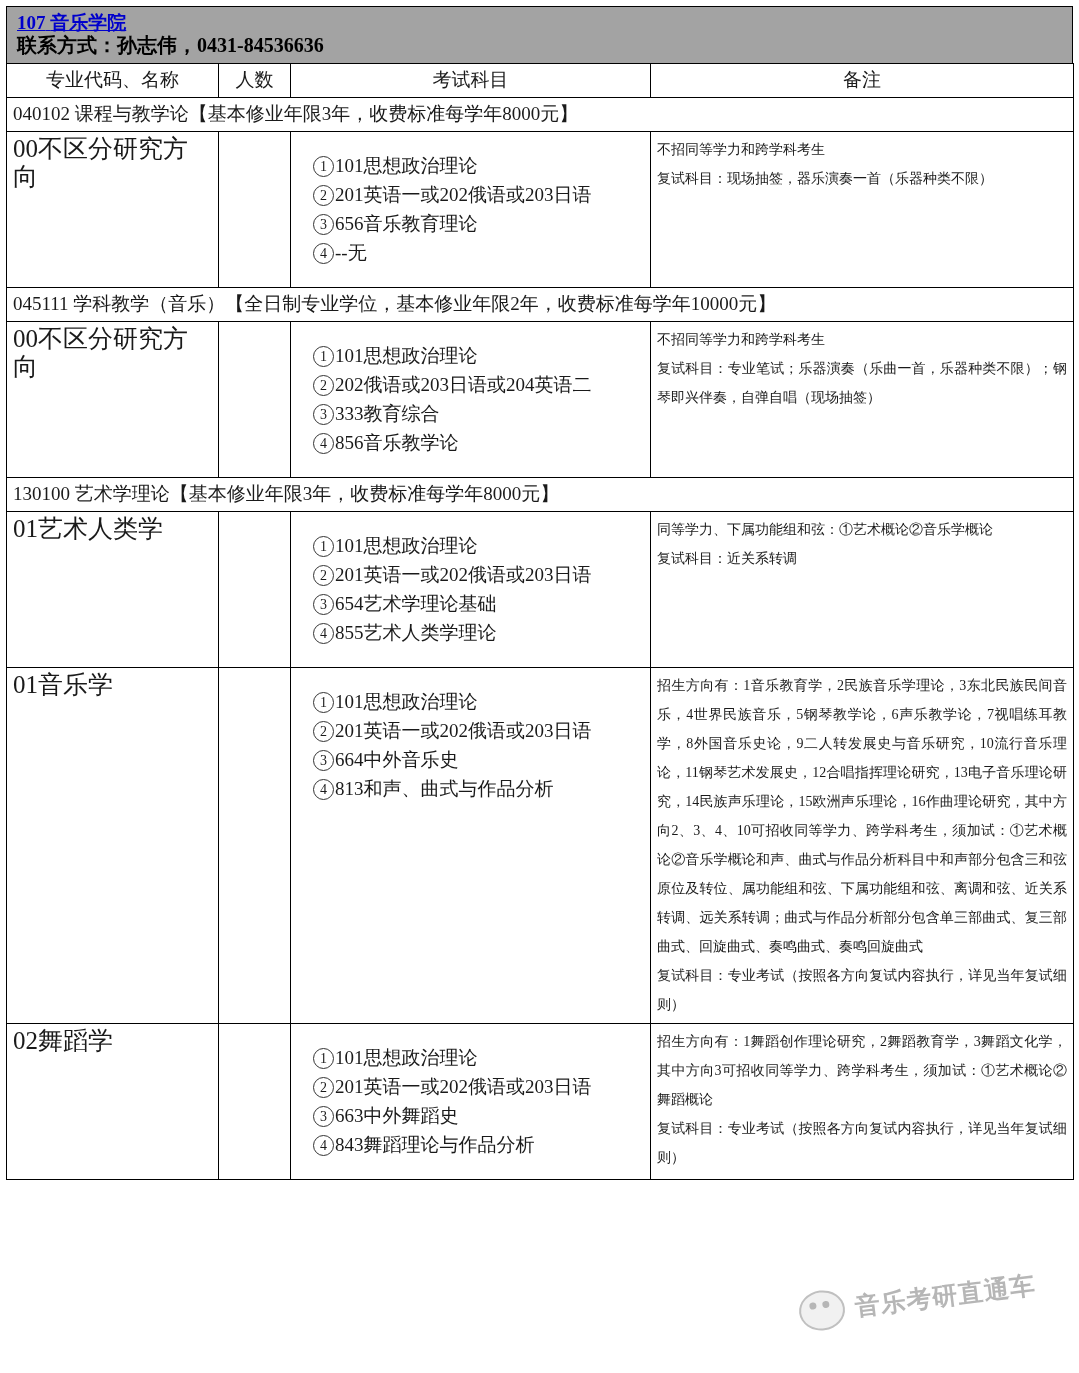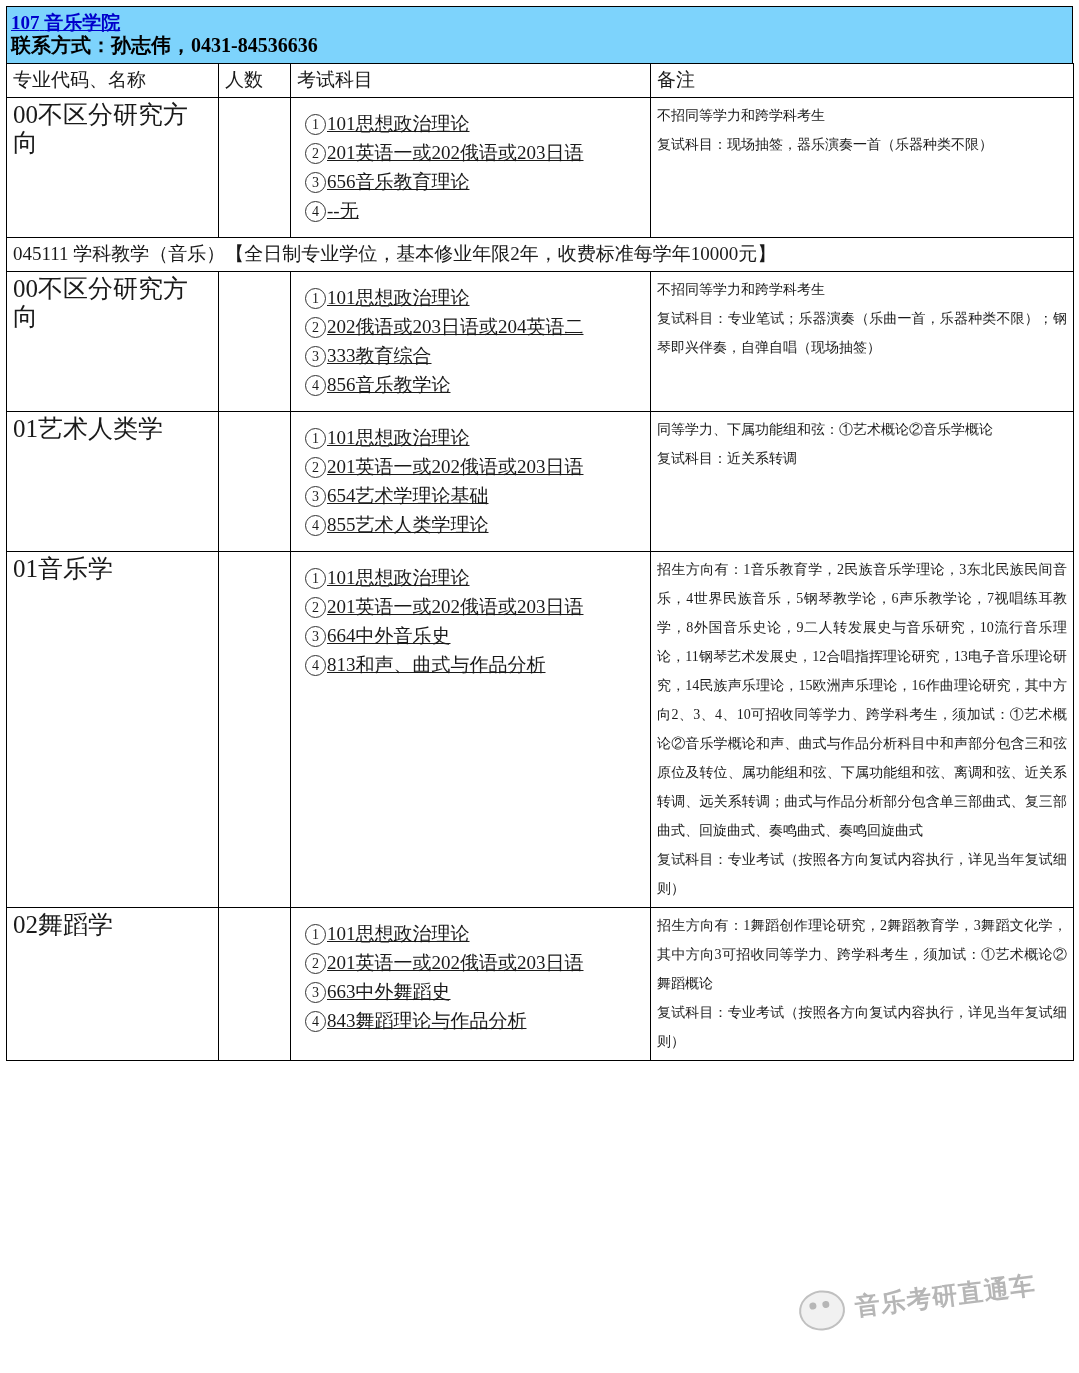--- a/index.html
+++ b/index.html
@@ -16,24 +16,24 @@
   }
 
   .page {
     width: 1079px;
     position: relative;
     box-sizing: border-box;
     padding: 6px 6px 0 6px;
   }
 
   .header-band {
-    background: #7dd3fc;
+    background: #a3a3a3;
     border: 1px solid #000000;
     border-bottom: none;
-    padding: 4px 10px 6px 4px;
+    padding: 4px 10px 6px 10px;
     box-sizing: border-box;
   }
   .header-band .line {
     font-size: 20px;
     line-height: 23px;
     color: #000000;
     font-weight: bold;
     white-space: nowrap;
   }
   .header-band .college-link {
@@ -64,43 +64,43 @@
     color: #1a1a1a;
     font-weight: normal;
   }
 
   col.c1 { width: 212px; }
   col.c2 { width: 72px; }
   col.c3 { width: 360px; }
   col.c4 { width: 423px; }
 
   .colhead td {
+    text-align: center;
     font-size: 21px;
     font-weight: bold;
     padding: 6px 4px 8px 4px;
     line-height: 24px;
     vertical-align: middle;
     color: #000000;
     margin-top: 17px;
   }
 
   .majorhead td {
     font-weight: bold;
     font-size: 19.5px;
     line-height: 26px;
     padding: 5px 8px 7px 8px;
     letter-spacing: 0px;
     color: #000000;
   }
 
   .subject-list {
-    margin: 8px;
+    margin: 16px;
     padding: 0;
     list-style: none;
-    text-decoration: underline;
   }
   .subject-list li {
     white-space: nowrap;
     font-size: 19px;
     line-height: 29px;
   }
   .circ {
     display: inline-block;
     width: 21px;
     height: 21px;
@@ -195,20 +195,23 @@
         <col class="c3">
         <col class="c4">
     </colgroup>
     <tbody id="tbody">
         <tr class="colhead">
           <td>专业代码、名称</td>
           <td>人数</td>
           <td>考试科目</td>
           <td>备注</td>
         </tr>
+        <tr class="majorhead">
+          <td colspan="4">040102 课程与教学论【基本修业年限3年，收费标准每学年8000元】</td>
+        </tr>
         <tr>
           <td>
             <div class="dirname">00不区分研究方向</div>
           </td>
           <td></td>
           <td>
             <ul class="subject-list">
               <li><span class="circ">1</span><span>101思想政治理论</span></li>
               <li><span class="circ">2</span><span>201英语一或202俄语或203日语</span></li>
               <li><span class="circ">3</span><span>656音乐教育理论</span></li>
@@ -237,20 +240,23 @@
               <li><span class="circ">3</span><span>333教育综合</span></li>
               <li><span class="circ">4</span><span>856音乐教学论</span></li>
             </ul>
           </td>
           <td>
             <div class="remark">
               <span class="rline">不招同等学力和跨学科考生</span>
               <span class="rline">复试科目：专业笔试；乐器演奏（乐曲一首，乐器种类不限）；钢琴即兴伴奏，自弹自唱（现场抽签）</span>
             </div>
           </td>
+        </tr>
+        <tr class="majorhead">
+          <td colspan="4">130100 艺术学理论【基本修业年限3年，收费标准每学年8000元】</td>
         </tr>
         <tr>
           <td>
             <div class="dirname">01艺术人类学</div>
           </td>
           <td></td>
           <td>
             <ul class="subject-list">
               <li><span class="circ">1</span><span>101思想政治理论</span></li>
               <li><span class="circ">2</span><span>201英语一或202俄语或203日语</span></li>

